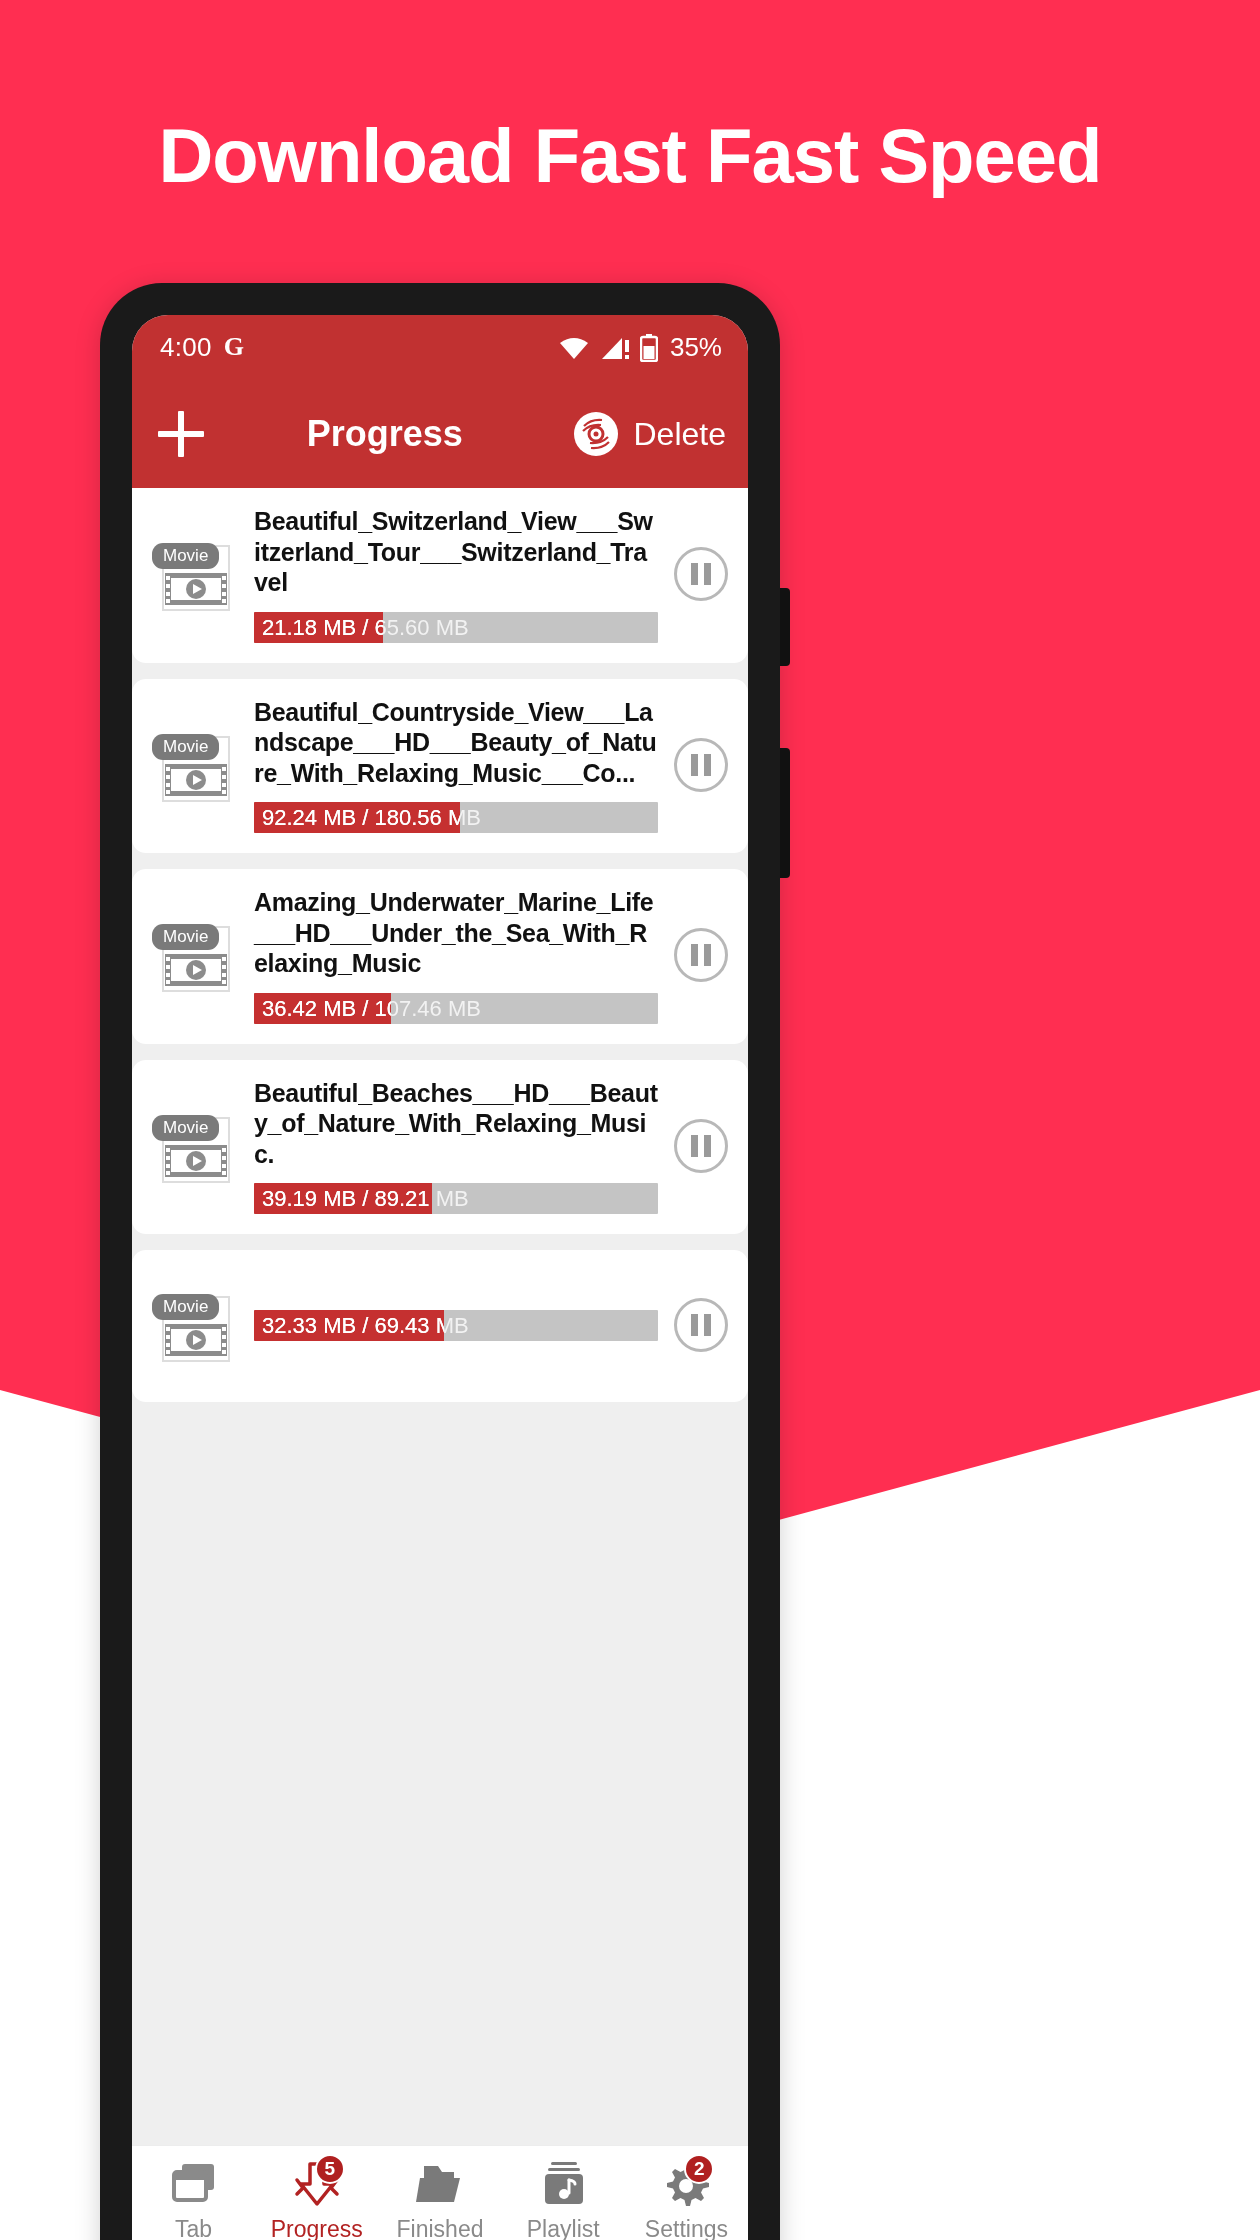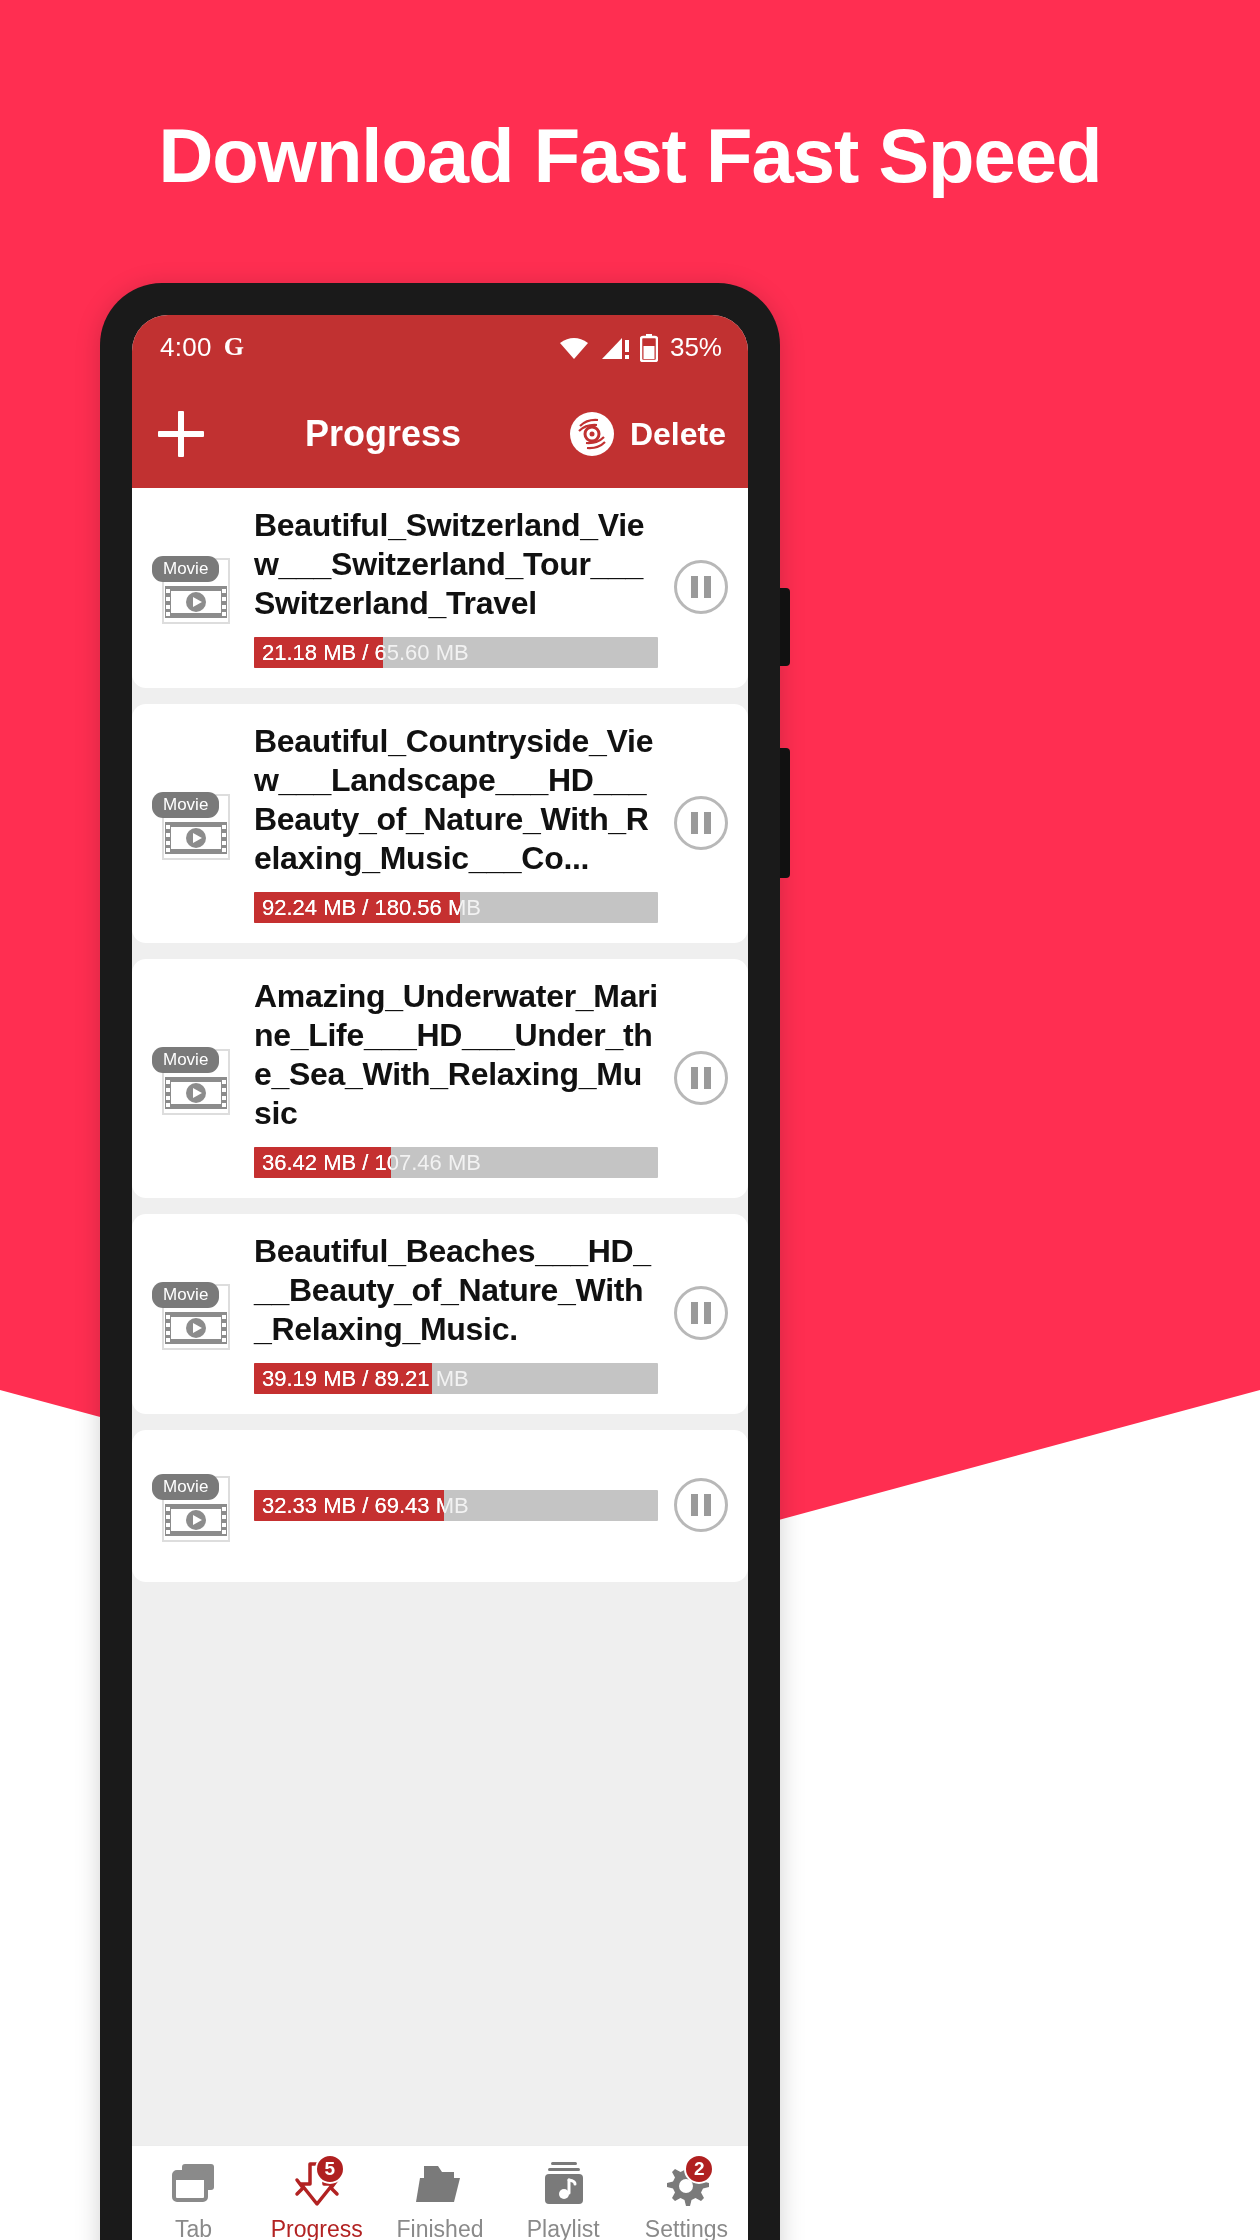--- a/index.html
+++ b/index.html
@@ -107,21 +107,21 @@
 
   .appbar-title {
     flex: 1 1 auto;
     text-align: center;
     font-size: 36px;
     font-weight: bold;
     margin-left: -6px;
   }
   .appbar-right { display: flex; align-items: center; gap: 14px; flex: 0 0 auto; }
   .disc-icon { width: 48px; height: 48px; }
-  .delete-label { font-size: 32px; font-weight: 700; }
+  .delete-label { font-size: 32px; font-weight: 400; }
 
   
   .list { background: #EFEFEF; padding: 0; }
   .card {
     background: #FFFFFF;
     border-radius: 14px;
     margin: 0 0 16px 0;
     padding: 18px 20px 20px 20px;
     display: flex;
     align-items: center;
@@ -151,21 +151,21 @@
     border-radius: 11px;
     z-index: 2;
   }
   .film {
     position: absolute; left: 13px; top: 36px;
     width: 62px; height: 32px;
   }
 
   .card-mid { flex: 1 1 auto; min-width: 0; }
   .filename {
-    font-size: 32px;
+    font-size: 25px;
     font-weight: bold;
     color: #111111;
     line-height: 1.22;
     letter-spacing: -0.3px;
     word-break: break-all;
     margin-bottom: 14px;
   }
   .progress {
     position: relative;
     height: 31px;

